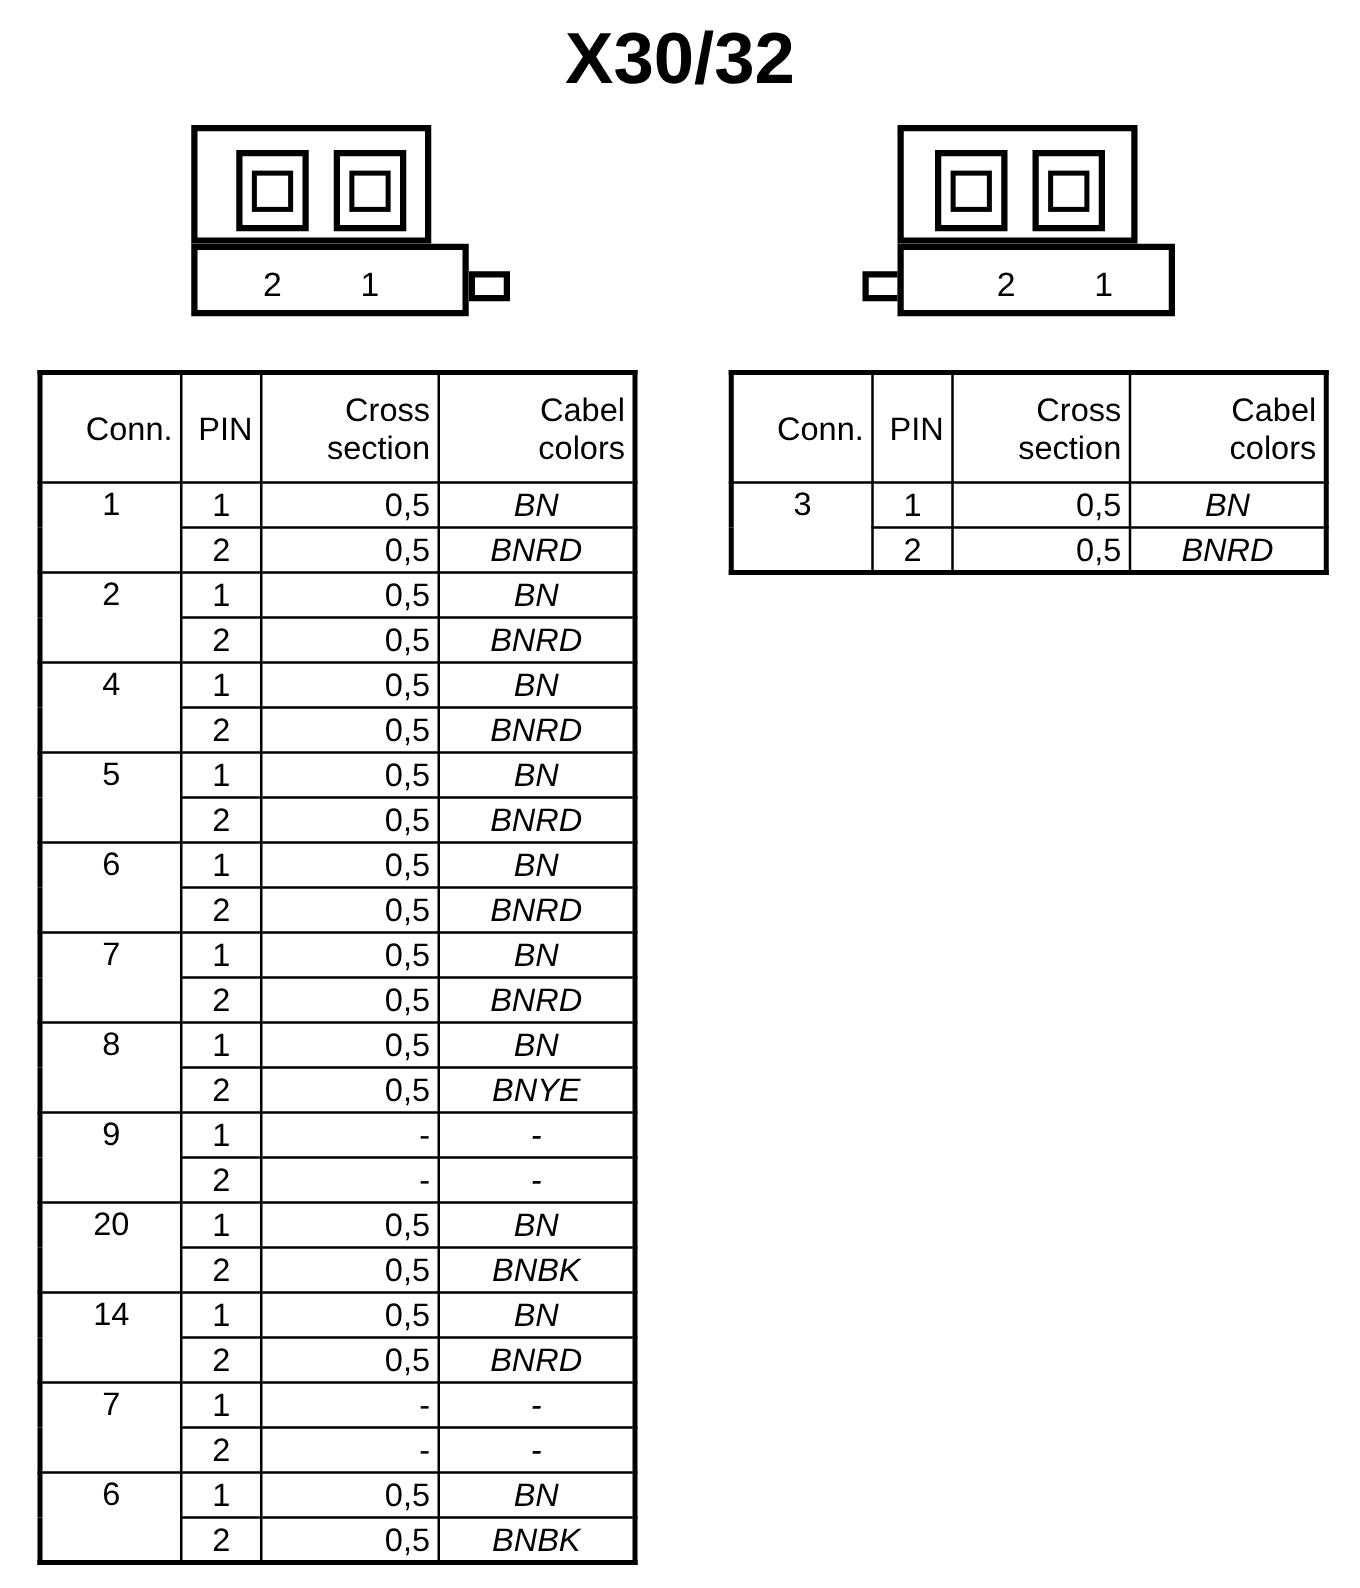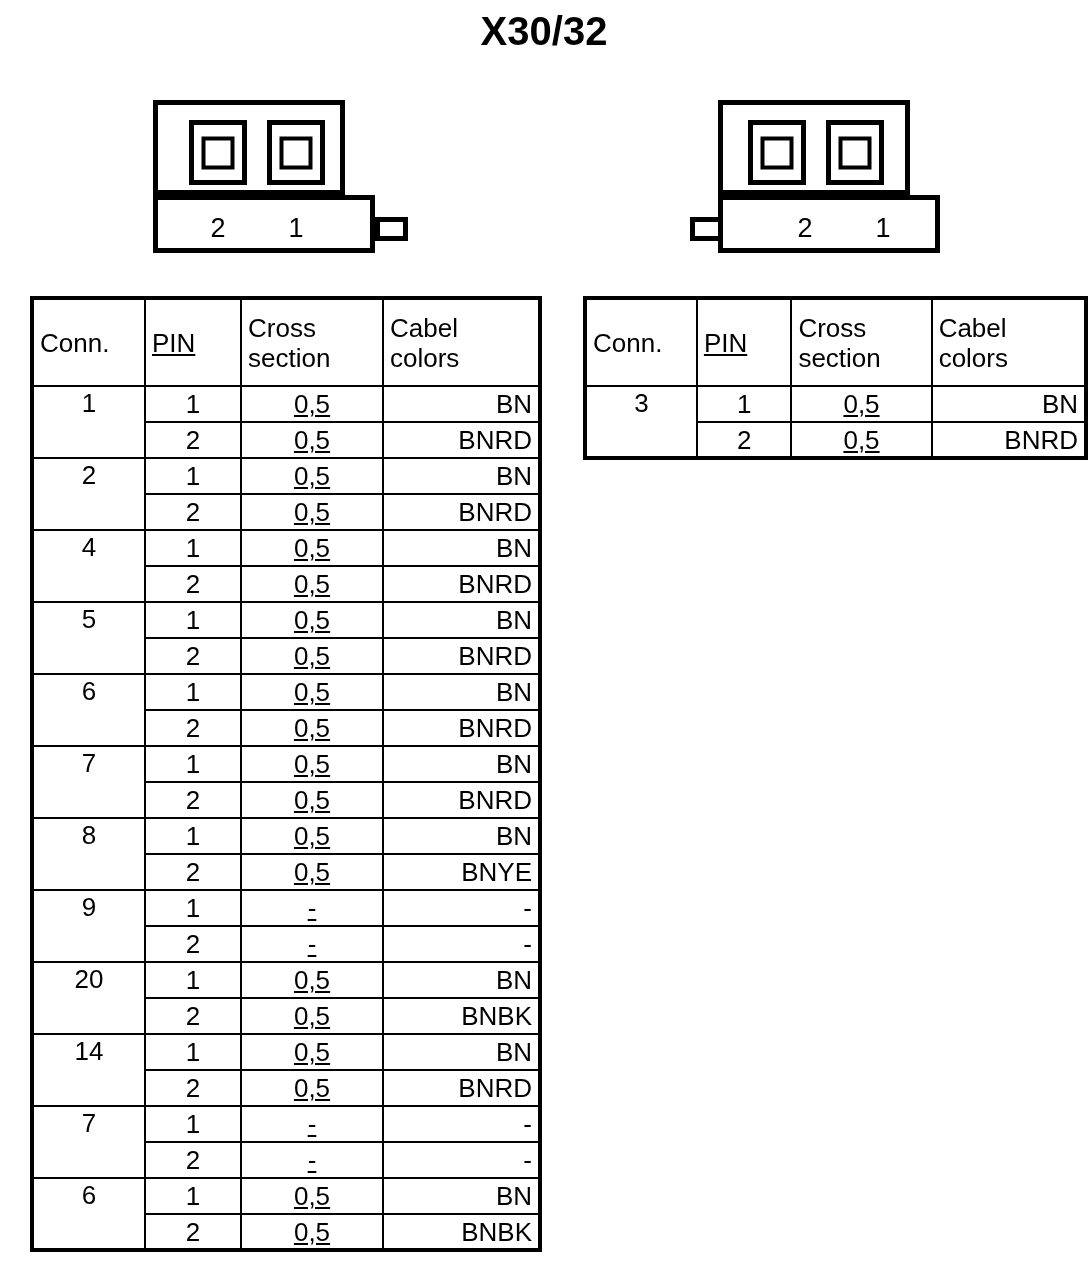--- a/index.html
+++ b/index.html
@@ -13,24 +13,24 @@
     position: relative;
     font-family: "Liberation Sans", sans-serif;
     color: #000000;
     overflow: hidden;
   }
 
   
   #page-title {
     position: absolute;
     left: 0;
-    top: 4px;
+    top: 20px;
     width: 1088px;
     text-align: center;
-    font-size: 40px;
+    font-size: 58px;
     font-weight: bold;
     letter-spacing: 0px;
     line-height: 54px;
   }
 
   
   .connector {
     position: absolute;
   }
   .conn-upper {
@@ -94,36 +94,36 @@
     height: 36px;
     box-sizing: border-box;
     line-height: 30px;
     vertical-align: middle;
     overflow: hidden;
     white-space: nowrap;
   }
   .wire-table thead th {
     height: 88px;
     vertical-align: middle;
-    text-align: left;
+    text-align: right;
     font-weight: normal;
   }
   .col-conn  { width: 113px; text-align: center; }
-  .col-pin   { width: 96px;  text-align: center; text-decoration: underline; }
+  .col-pin   { width: 64px;  text-align: center; }
   .col-cross { width: 142px; text-align: left; }
   .col-color { width: 157px; text-align: left; }
 
   td.cell-conn {
     text-align: center;
     vertical-align: top;
     padding-top: 1px;
   }
   td.cell-pin   { text-align: center; }
-  td.cell-cross { text-align: center; text-decoration: underline; }
-  td.cell-color { text-align: right; }
+  td.cell-cross { text-align: right; }
+  td.cell-color { text-align: center; font-style: italic; }
 
   #table-left  { left: 30px; top: 296px; }
   #table-right { left: 583px; top: 296px; }
 </style>
 </head>
 <body>
 
 <div id="page-title">X30/32</div>
 
 <div class="connector" style="left:153px; top:100px; width:260px; height:158px;">

